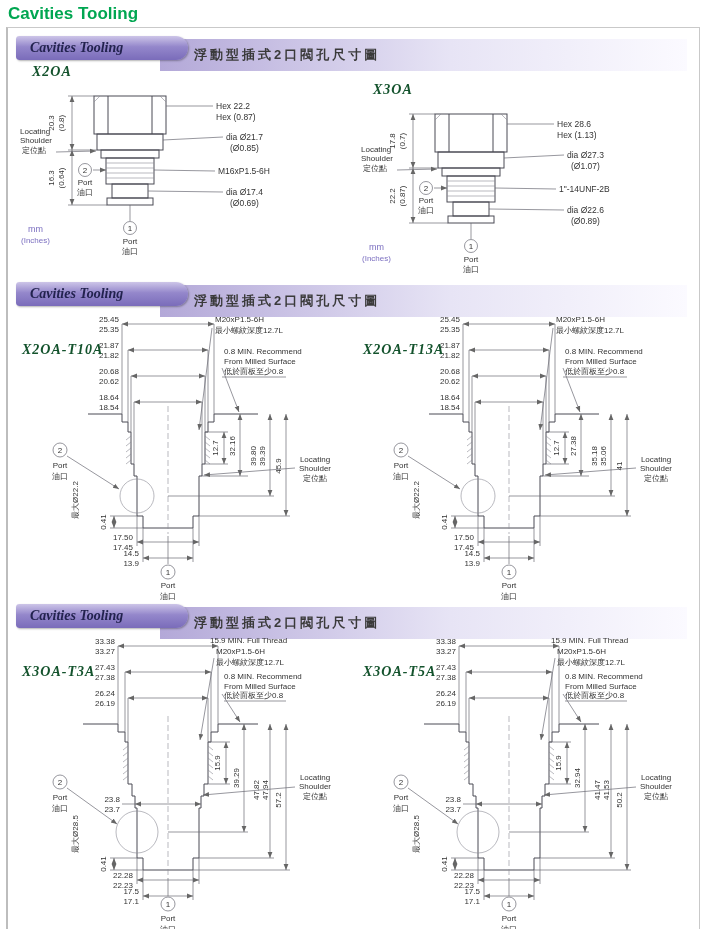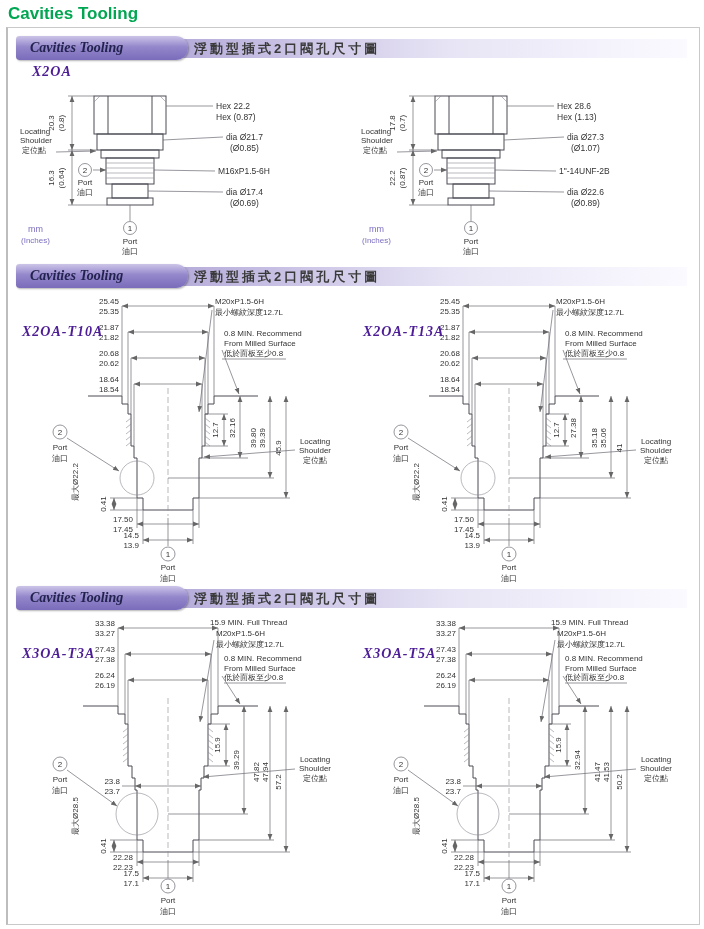--- a/index.html
+++ b/index.html
@@ -1,32 +1,32 @@
 <!DOCTYPE html>
 <html><head>
 <meta charset="utf-8">
 <style>
   html,body{margin:0;padding:0;background:#fff;}
   .page{width:704px;font-family:"Liberation Sans","DejaVu Sans",sans-serif;color:#333;}
   .page-title{margin:4px 0 3px 8px;font:bold 17px "Liberation Sans",sans-serif;color:#00a651;}
   .sheet{margin:0 4px 0 6px;border:1px solid #c9c9c9;border-left:2px solid #bdbdbd;background:#fff;padding:6px 0 4px 0;}
   .banner{position:relative;height:26px;margin:2px 6px 2px 4px;}
-  .banner-strip{position:absolute;left:148px;right:6px;top:3px;height:19px;
+  .banner-strip{position:absolute;left:148px;right:6px;top:3px;height:32px;
     background:linear-gradient(90deg,#b3a8d8,#e7e4f5 55%,#fbfaff);
     display:flex;align-items:center;padding-left:34px;
     font:bold 13px "Liberation Sans","DejaVu Sans",sans-serif;color:#3a3a3a;letter-spacing:3px;}
   .banner-pill{position:absolute;left:4px;top:0;width:158px;height:24px;
     background:linear-gradient(180deg,#cdc5e8,#9487cb 45%,#7favoid);
     background:linear-gradient(180deg,#cdc5e8,#9487cb 45%,#7a6cba);
     border-radius:4px 14px 14px 4px;display:flex;align-items:center;padding-left:14px;
     font:italic bold 14px "Liberation Serif",serif;color:#22224e;box-shadow:1px 1px 2px rgba(0,0,0,.3);}
   .figrow{display:flex;justify-content:space-between;align-items:flex-start;padding:0 10px;}
   .fig{position:relative;width:330px;}
   .figrow .fig:nth-child(2).fig1{margin-top:18px;}
-  .fig-title{font:italic bold 14px "Liberation Serif",serif;color:#4c1d95;letter-spacing:1px;margin:0 0 2px 14px;}
+  .fig-title{font:italic bold 14px "Liberation Serif",serif;color:#14532d;letter-spacing:1px;margin:0 0 2px 14px;}
   .fig-title.overlay{position:absolute;left:4px;top:32px;margin:0;}
   svg{display:block;}
   svg text{font-family:"Liberation Sans","DejaVu Sans",sans-serif;fill:#333;}
   .t8{font-size:8px;} .t85{font-size:8.5px;} .t9{font-size:9px;}
   .ln{stroke:#4a4a55;stroke-width:1;fill:none;}
   .dim{stroke:#6a6a74;stroke-width:0.7;fill:none;}
   .thin{stroke:#8a8a94;stroke-width:0.6;fill:none;}
   .units{fill:#7b6fc0;}
 </style>
 </head>
@@ -112,20 +112,21 @@
     <text class="t9 units" x="10" y="150">mm</text>
     <text class="t8 units" x="3" y="161">(Inches)</text>
     <circle class="dim" cx="112" cy="146" r="6.5"></circle>
     <text class="t8" x="112" y="149" text-anchor="middle">1</text>
     <text class="t8" x="112" y="162" text-anchor="middle">Port</text>
     <text class="t8" x="112" y="172" text-anchor="middle">油口</text>
   </svg>
 </div>
 
 <div class="fig fig1">
+  <div class="fig-title">X3OA</div>
   <svg width="330" height="180" viewBox="0 0 330 180">
     <g class="ln">
       <rect x="76" y="14" width="72" height="38"></rect>
       <line x1="90" y1="14" x2="90" y2="52"></line>
       <line x1="134" y1="14" x2="134" y2="52"></line>
       <line x1="76" y1="20" x2="82" y2="14" class="thin"></line>
       <line x1="148" y1="20" x2="142" y2="14" class="thin"></line>
       <rect x="79" y="52" width="66" height="16"></rect>
       <rect x="83" y="68" width="58" height="8"></rect>
       <rect x="88" y="76" width="48" height="26"></rect>

